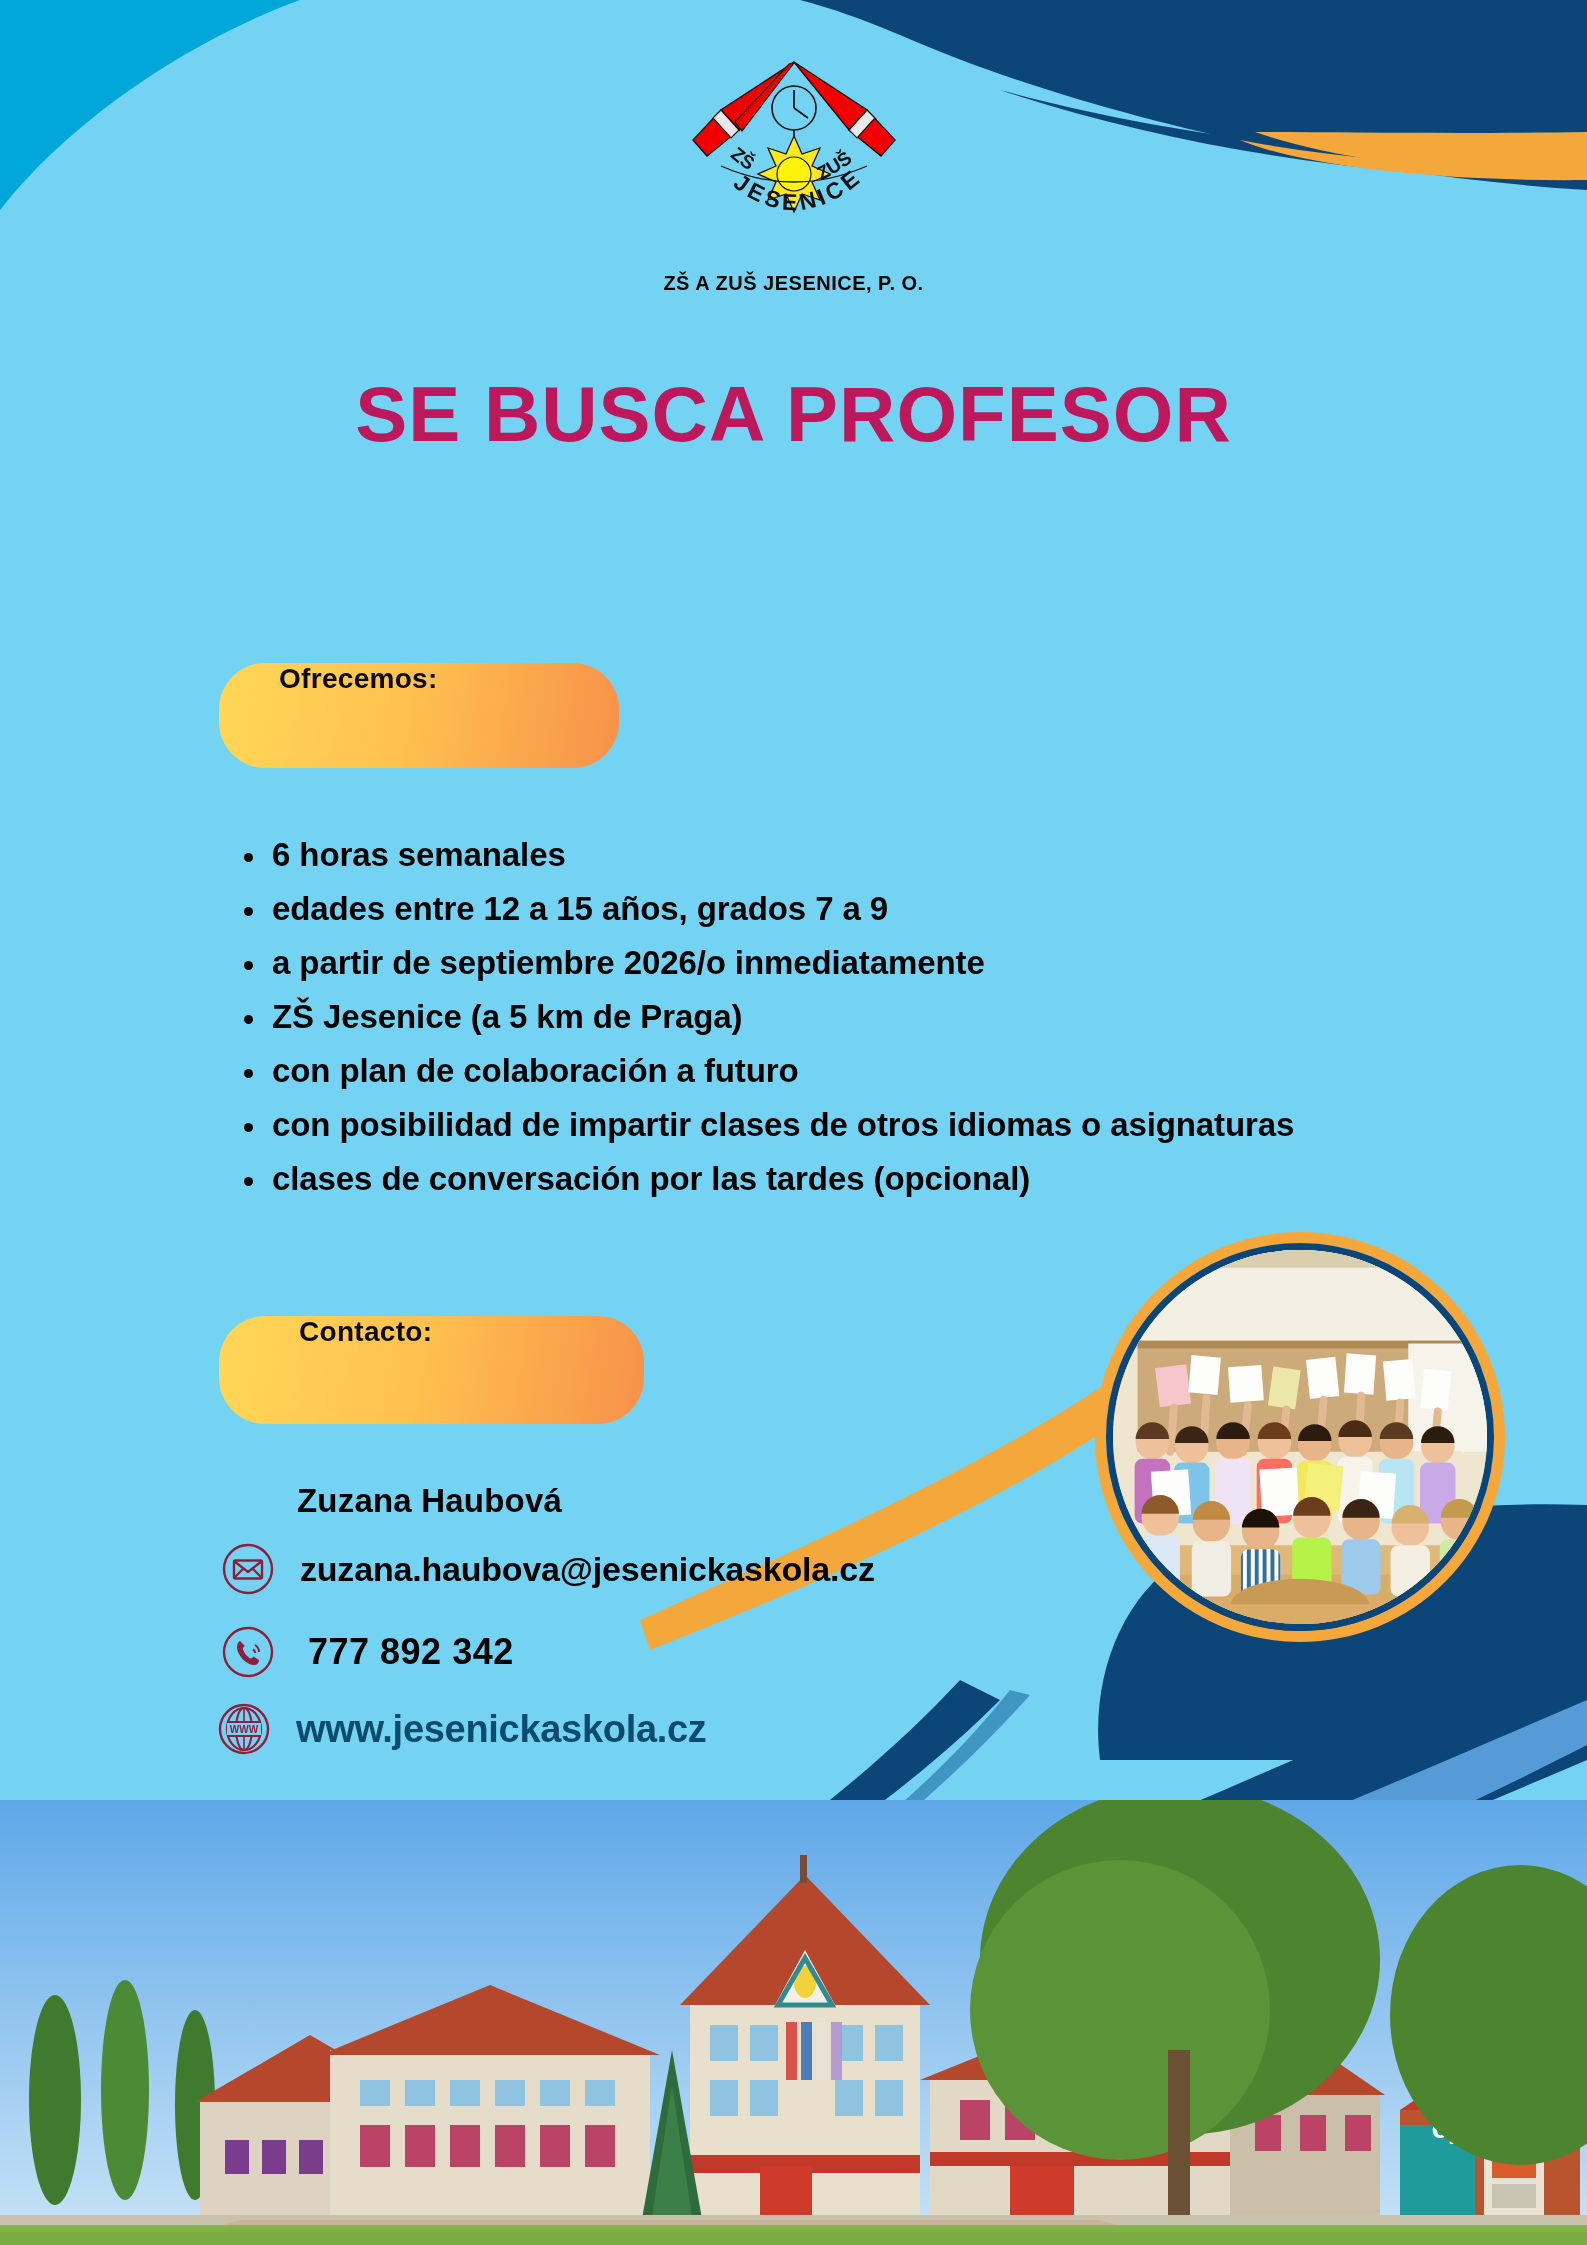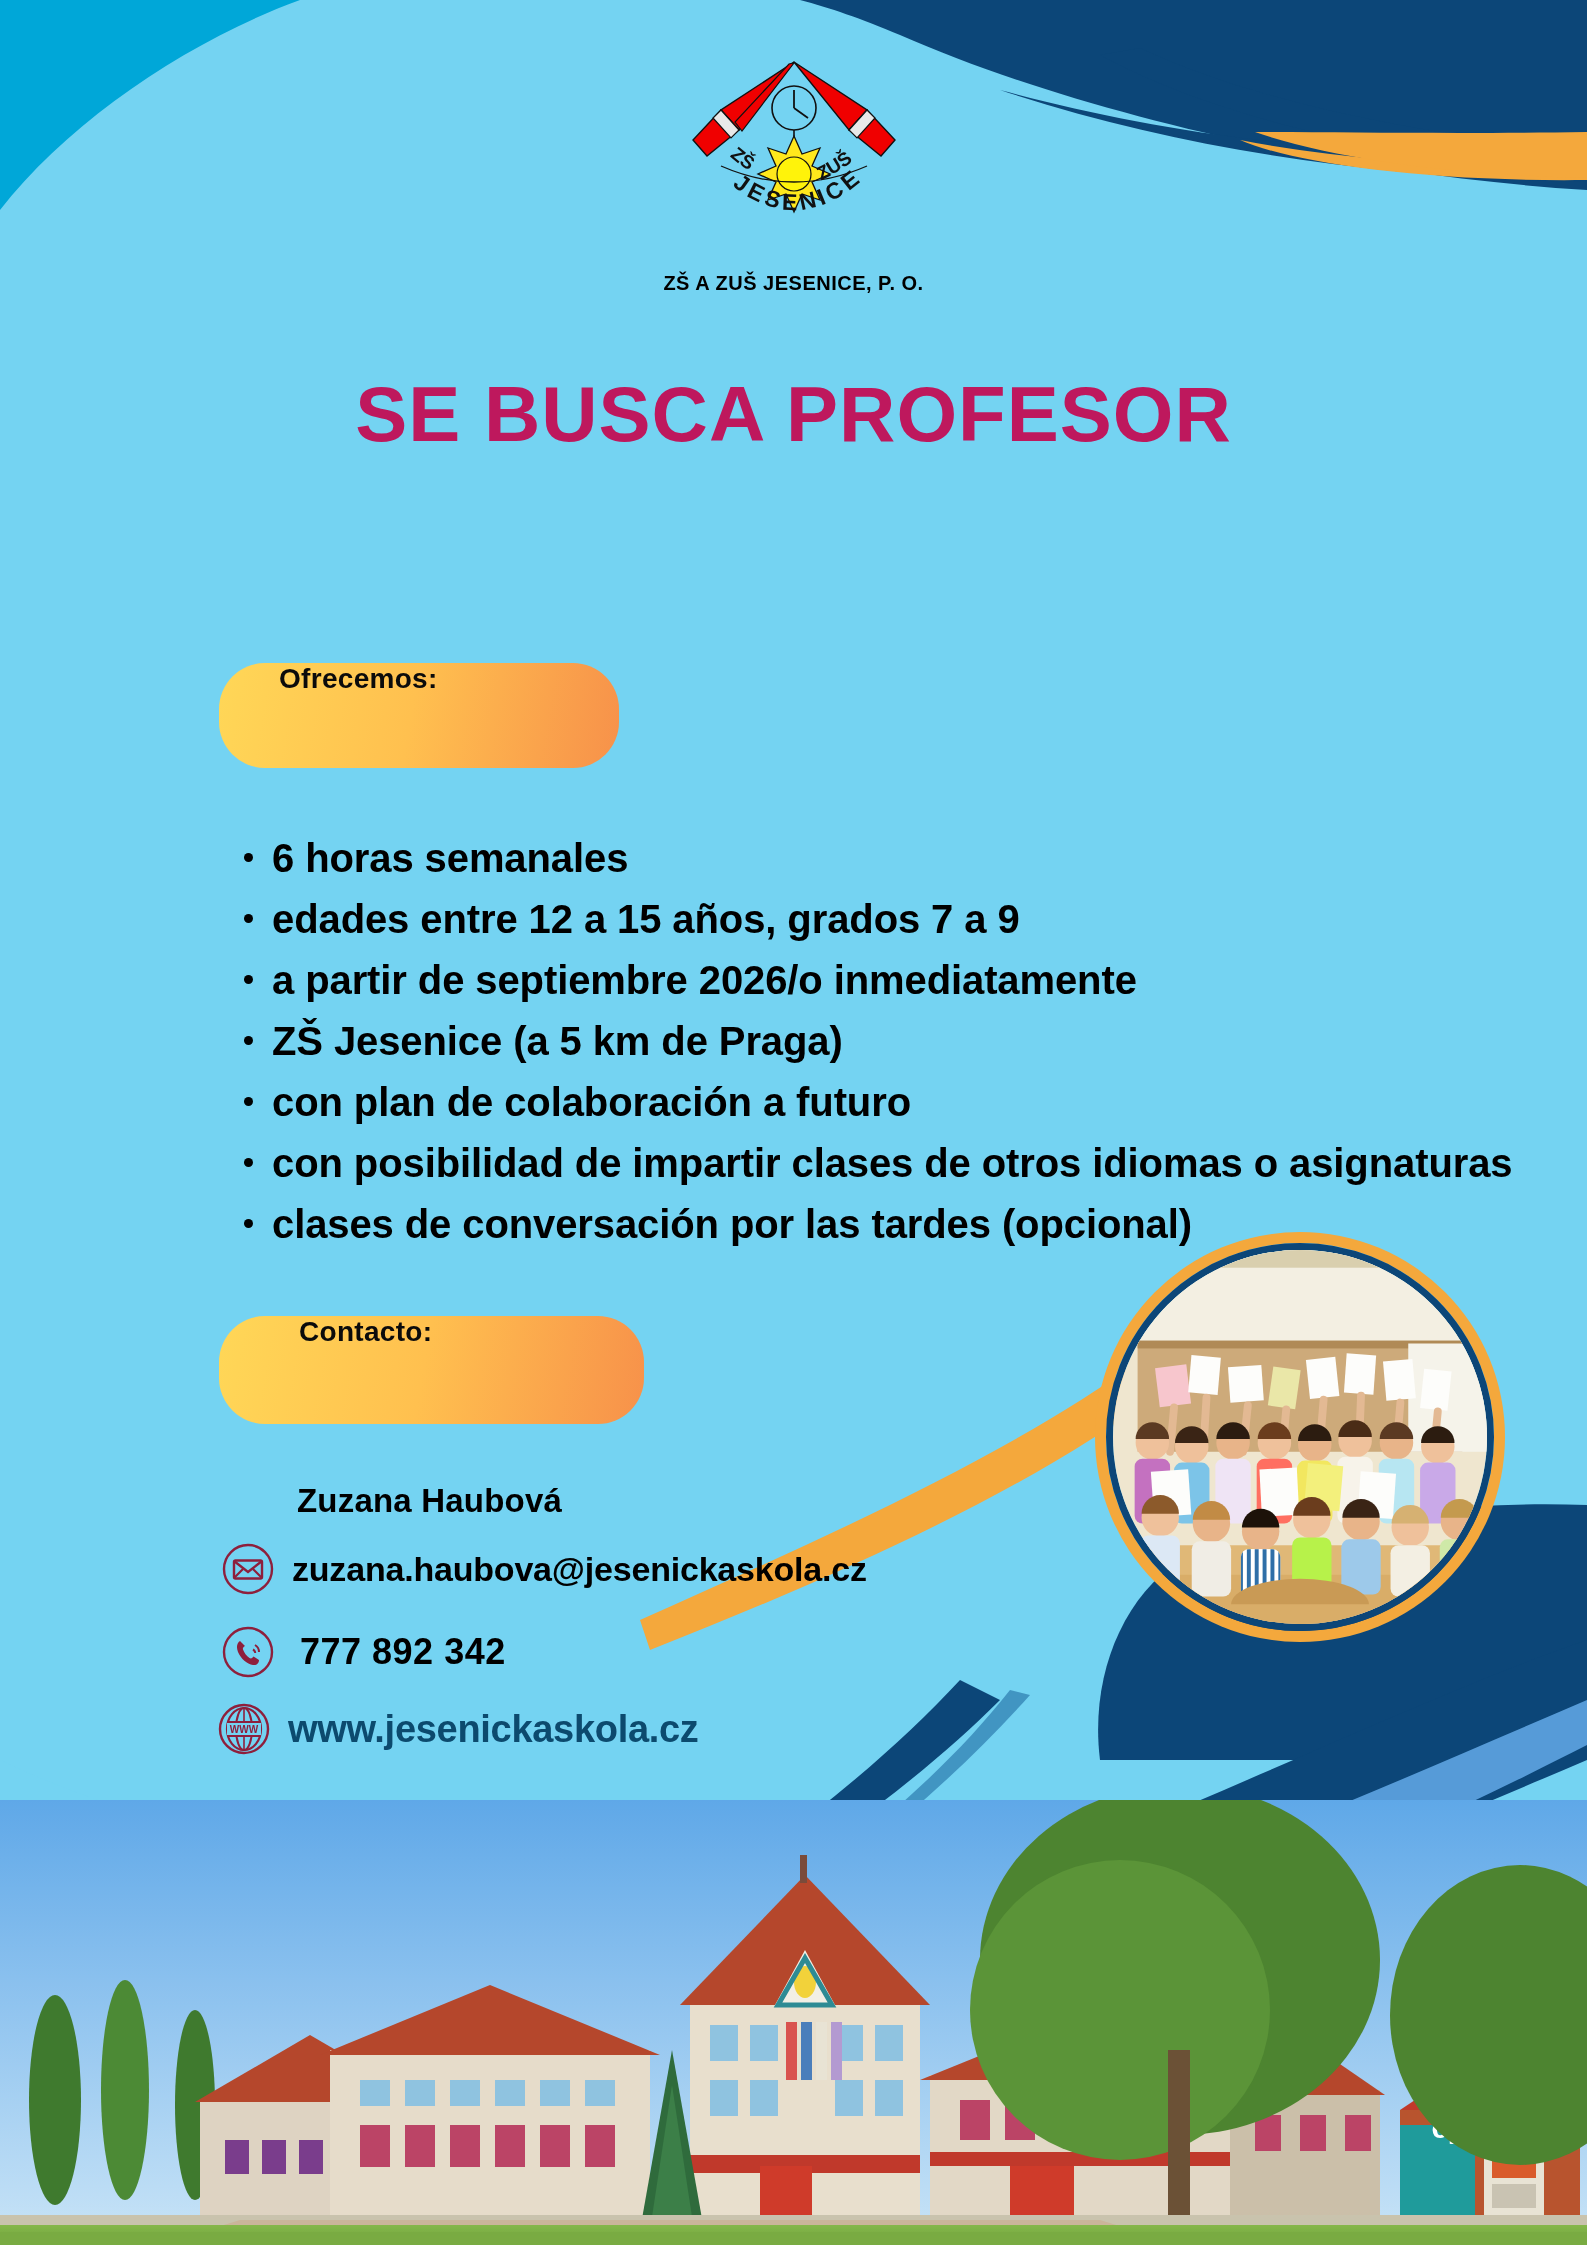--- a/index.html
+++ b/index.html
@@ -101,21 +101,21 @@
     position: absolute;
     left: 240px;
     top: 838px;
     width: 1290px;
     margin: 0;
     padding: 0;
     list-style: none;
   }
   .bullets li {
     position: relative;
-    font-size: 40px;
+    font-size: 33px;
     font-weight: bold;
     color: #000000;
     line-height: 1.0;
     padding-left: 32px;
     margin-bottom: 21px;
     letter-spacing: -0.1px;
     font-family: "Liberation Sans Narrow", "Liberation Sans", sans-serif;
   }
   .bullets li::before {
     content: "";
@@ -135,21 +135,21 @@
     top: 1482px;
     font-size: 33px;
     font-weight: bold;
     color: #000;
     letter-spacing: 0.2px;
   }
   .contact-row {
     position: absolute;
     display: flex;
     align-items: center;
-    gap: 18px;
+    gap: 26px;
   }
   .c-email { left: 222px; top: 1543px; }
   .c-phone { left: 222px; top: 1626px; }
   .c-web   { left: 218px; top: 1703px; }
 
   .c-icon {
     width: 52px;
     height: 52px;
     flex: 0 0 52px;
     display: block;

